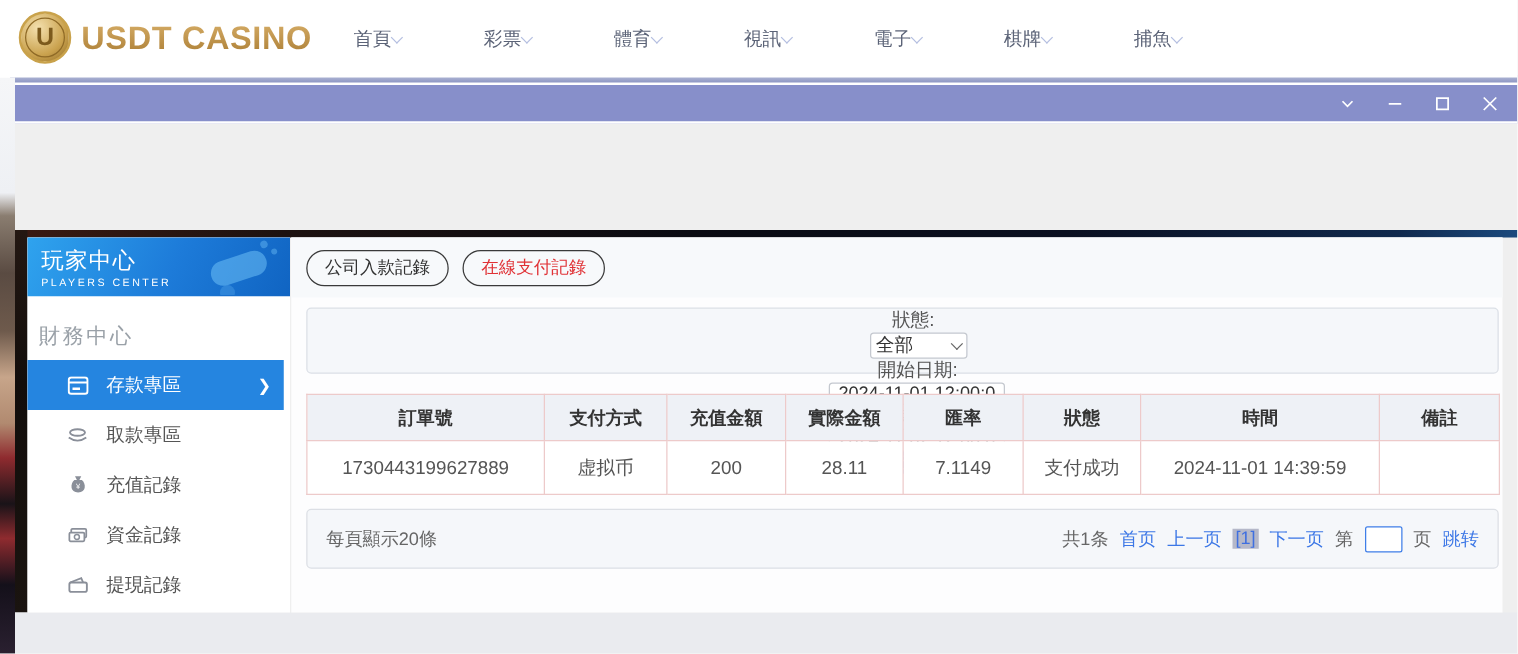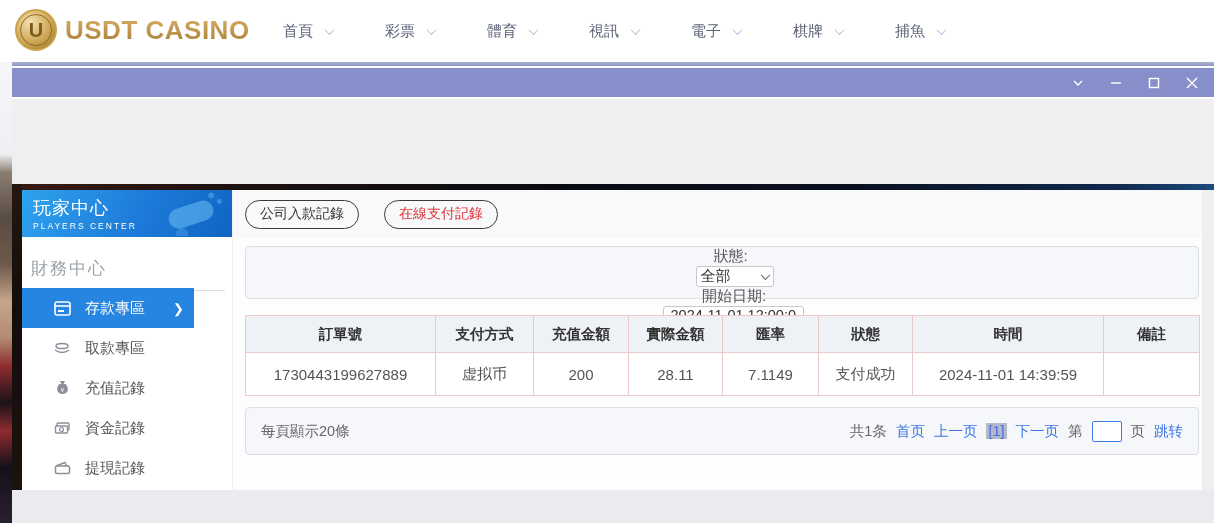--- a/index.html
+++ b/index.html
@@ -11,21 +11,21 @@
   .logo { position:absolute; left:15px; top:9px; display:flex; align-items:center; gap:8px; }
   .logo-badge { width:42px; height:42px; border-radius:50%; border:2px solid #c9a24b;
     background:radial-gradient(circle at 35% 30%, #f4e0ae, #caa24e 60%, #8f6a26);
     display:flex; align-items:center; justify-content:center; }
   .logo-badge-inner { width:32px; height:32px; border-radius:50%; border:1.5px solid #8f6a26;
     display:flex; align-items:center; justify-content:center; font-weight:bold; font-size:20px; color:#7c5a1d; }
   .logo-text { font-size:26px; font-weight:bold; letter-spacing:.5px;
     background:linear-gradient(180deg,#d9b06a,#a97c33); -webkit-background-clip:text; background-clip:text;
     -webkit-text-fill-color:transparent; color:#b8893c; }
   .nav-items { position:absolute; left:283px; top:0; width:662px; height:62px; display:flex; justify-content:space-between; align-items:center; }
-  .nav-item { display:flex; align-items:center; gap:13px; font-size:15px; color:#5b6377; cursor:pointer; }
+  .nav-item { display:flex; align-items:center; gap:1px; font-size:15px; color:#5b6377; cursor:pointer; }
   .chev { width:7px; height:7px; border-right:1.5px solid #b4bee0; border-bottom:1.5px solid #b4bee0; transform:rotate(45deg) translate(-1px,-1px); }
 
   
   .banner-edge { position:absolute; left:8px; top:60px; width:1206px; height:6px; background:linear-gradient(180deg,#b7bdd8,#8e97c4); }
   
   .bg-strip { position:absolute; left:0; top:62px; width:12px; height:461px;
     background:linear-gradient(180deg,#f5f6f8 0%,#eef0f4 20%,#8a7d70 24%,#5a4b42 34%,#6e5a4c 44%,#c7a58a 52%,#b18a70 60%,#8f2b2f 66%,#191318 74%,#8f2b2f 80%,#14101a 88%,#2a2030 100%); }
 
   
   .modal { position:absolute; left:12px; top:68px; width:1202px; height:455px; background:#efefef; }
@@ -48,26 +48,26 @@
   .sb-gamepad { position:absolute; right:6px; top:2px; opacity:.45; }
   .sb-section { padding:20px 0 0 9px; }
   .sb-section-title { font-size:17px; color:#9aa1a8; letter-spacing:2px; }
   .sb-underline { position:relative; margin-top:9px; height:3px; width:194px; background:transparent; }
   .sb-underline .blue { position:absolute; left:0; top:0; width:80px; height:3px; background:#2b7fd9; }
   .sb-underline .gray { position:absolute; left:80px; top:1px; width:114px; height:1px; background:#ddd; }
   .sb-menu { position:absolute; left:0; top:98px; width:210px; }
   .sb-item { position:relative; height:40px; display:flex; align-items:center; padding-left:31px; gap:14px;
     font-size:15px; color:#555; cursor:pointer; }
   .sb-item .ic { width:18px; height:18px; display:flex; align-items:center; justify-content:center; }
-  .sb-item.active { background:#2585e0; color:#fff; width:172px; }
+  .sb-item.active { background:#2585e0; color:#fff; width:205px; }
   .sb-item .arrow { position:absolute; right:10px; font-size:13px; color:#fff; }
 
   
   .main { position:absolute; left:221px; top:122px; width:969px; height:300px; background:#fdfdfe; }
-  .tabstrip { position:absolute; left:0; top:0; width:100%; height:48px; background:#f7f9fb; display:flex; align-items:center; gap:25px; padding-left:12px; }
+  .tabstrip { position:absolute; left:0; top:0; width:100%; height:48px; background:#f7f9fb; display:flex; align-items:center; gap:11px; padding-left:12px; }
   .tab { height:29px; padding:0 14px; border:1.5px solid #3a3a3a; border-radius:15px; background:transparent;
     display:flex; align-items:center; font-size:14px; color:#333; cursor:pointer; }
   .tab.active { color:#e03236; }
 
   .filterbox { position:absolute; left:12px; top:56px; width:954px; height:53px; background:#f5f7fa;
     border:1px solid #dbdfe6; border-radius:4px; display:flex; align-items:center; padding-left:17px; font-size:15px; color:#555;flex-direction:column; }
   .sel { width:78px; height:30px; background:#fff; border:1px solid #c4c8cf; border-radius:3px; margin-left:8px;
     display:flex; align-items:center; justify-content:space-between; padding:0 4px; color:#333; cursor:pointer; }
   .sel .chev { border-color:#666; }
   .flabel { margin-left:7px; }

